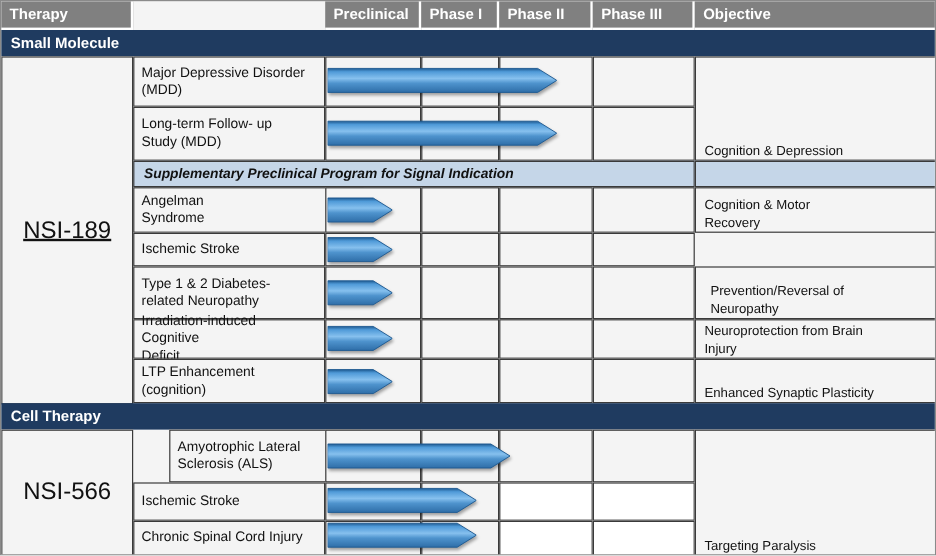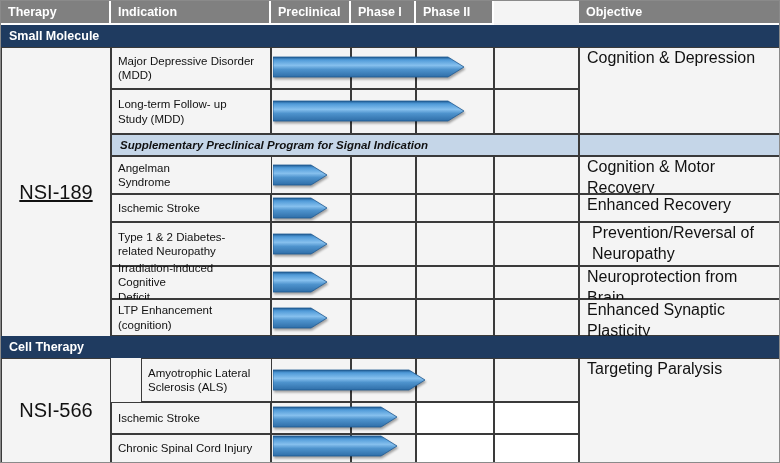--- a/index.html
+++ b/index.html
@@ -80,52 +80,52 @@
     position:absolute;box-sizing:border-box;
     background:#f4f4f4;border:1px solid #3a3a3a;
     display:flex;align-items:center;justify-content:center;
     font-size:20px;color:#111;
   }
 
   
   .obj{
     position:absolute;box-sizing:border-box;
     background:#f4f4f4;border:1px solid #3a3a3a;
-    display:flex;align-items:flex-start;
-    padding:0 7px;font-size:16px;color:#111;
+    display:flex;align-items:flex-end;
+    padding:0 7px;font-size:11px;color:#111;
     line-height:1.3;white-space:pre-line;
   }
 
   
   .arrow{
     position:absolute;
     height:22px;
     filter:drop-shadow(1.5px 2px 1.2px rgba(0,0,0,.35));
   }
   .arrow svg{display:block;width:100%;height:100%;}
 </style>
 </head>
 <body>
 
 <div id="pipeline">
 
   <div class="hdr" style="left:0px;width:110px;">
     <span>Therapy</span>
   </div>
-  <div class="hdr" style="left:110px;width:160px;">
-    <span>Indication</span>
-  </div>
   <div class="hdr" style="left:270px;width:80px;">
     <span>Preclinical</span>
   </div>
   <div class="hdr" style="left:350px;width:65px;">
     <span>Phase I</span>
   </div>
   <div class="hdr" style="left:415px;width:78px;">
     <span>Phase II</span>
+  </div>
+  <div class="hdr" style="left:493px;width:85px;">
+    <span>Phase III</span>
   </div>
   <div class="hdr" style="left:578px;width:202px;border-right:none;">
     <span>Objective</span>
   </div>
 
   <div class="band" style="top:24px;height:22px;">
     <span>Small Molecule</span>
   </div>
 
   <div class="therapy" style="left:0px;top:46px;width:110px;height:290px;text-decoration:underline;">
@@ -172,23 +172,20 @@
 Recovery</span>
   </div>
 
   <div class="cell" style="left:110px;top:193px;width:160px;height:28px;">
     <span>Ischemic Stroke</span>
   </div>
   <div class="cell plain" style="left:270px;top:193px;width:80px;height:28px;border:1px solid #3a3a3a;"></div>
   <div class="cell plain" style="left:350px;top:193px;width:65px;height:28px;border:1px solid #3a3a3a;"></div>
   <div class="cell plain" style="left:415px;top:193px;width:78px;height:28px;border:1px solid #3a3a3a;"></div>
   <div class="cell plain" style="left:493px;top:193px;width:85px;height:28px;border:1px solid #3a3a3a;"></div>
-  <div class="obj" style="left:578px;top:193px;width:202px;height:28px;">
-    <span>Enhanced Recovery</span>
-  </div>
 
   <div class="cell" style="left:110px;top:221px;width:160px;height:44px;">
     <span>Type 1 &amp; 2  Diabetes-
 related  Neuropathy</span>
   </div>
   <div class="cell plain" style="left:270px;top:221px;width:80px;height:44px;border:1px solid #3a3a3a;"></div>
   <div class="cell plain" style="left:350px;top:221px;width:65px;height:44px;border:1px solid #3a3a3a;"></div>
   <div class="cell plain" style="left:415px;top:221px;width:78px;height:44px;border:1px solid #3a3a3a;"></div>
   <div class="cell plain" style="left:493px;top:221px;width:85px;height:44px;border:1px solid #3a3a3a;"></div>
   <div class="obj" style="left:578px;top:221px;width:202px;height:44px;padding-left:12px;">

